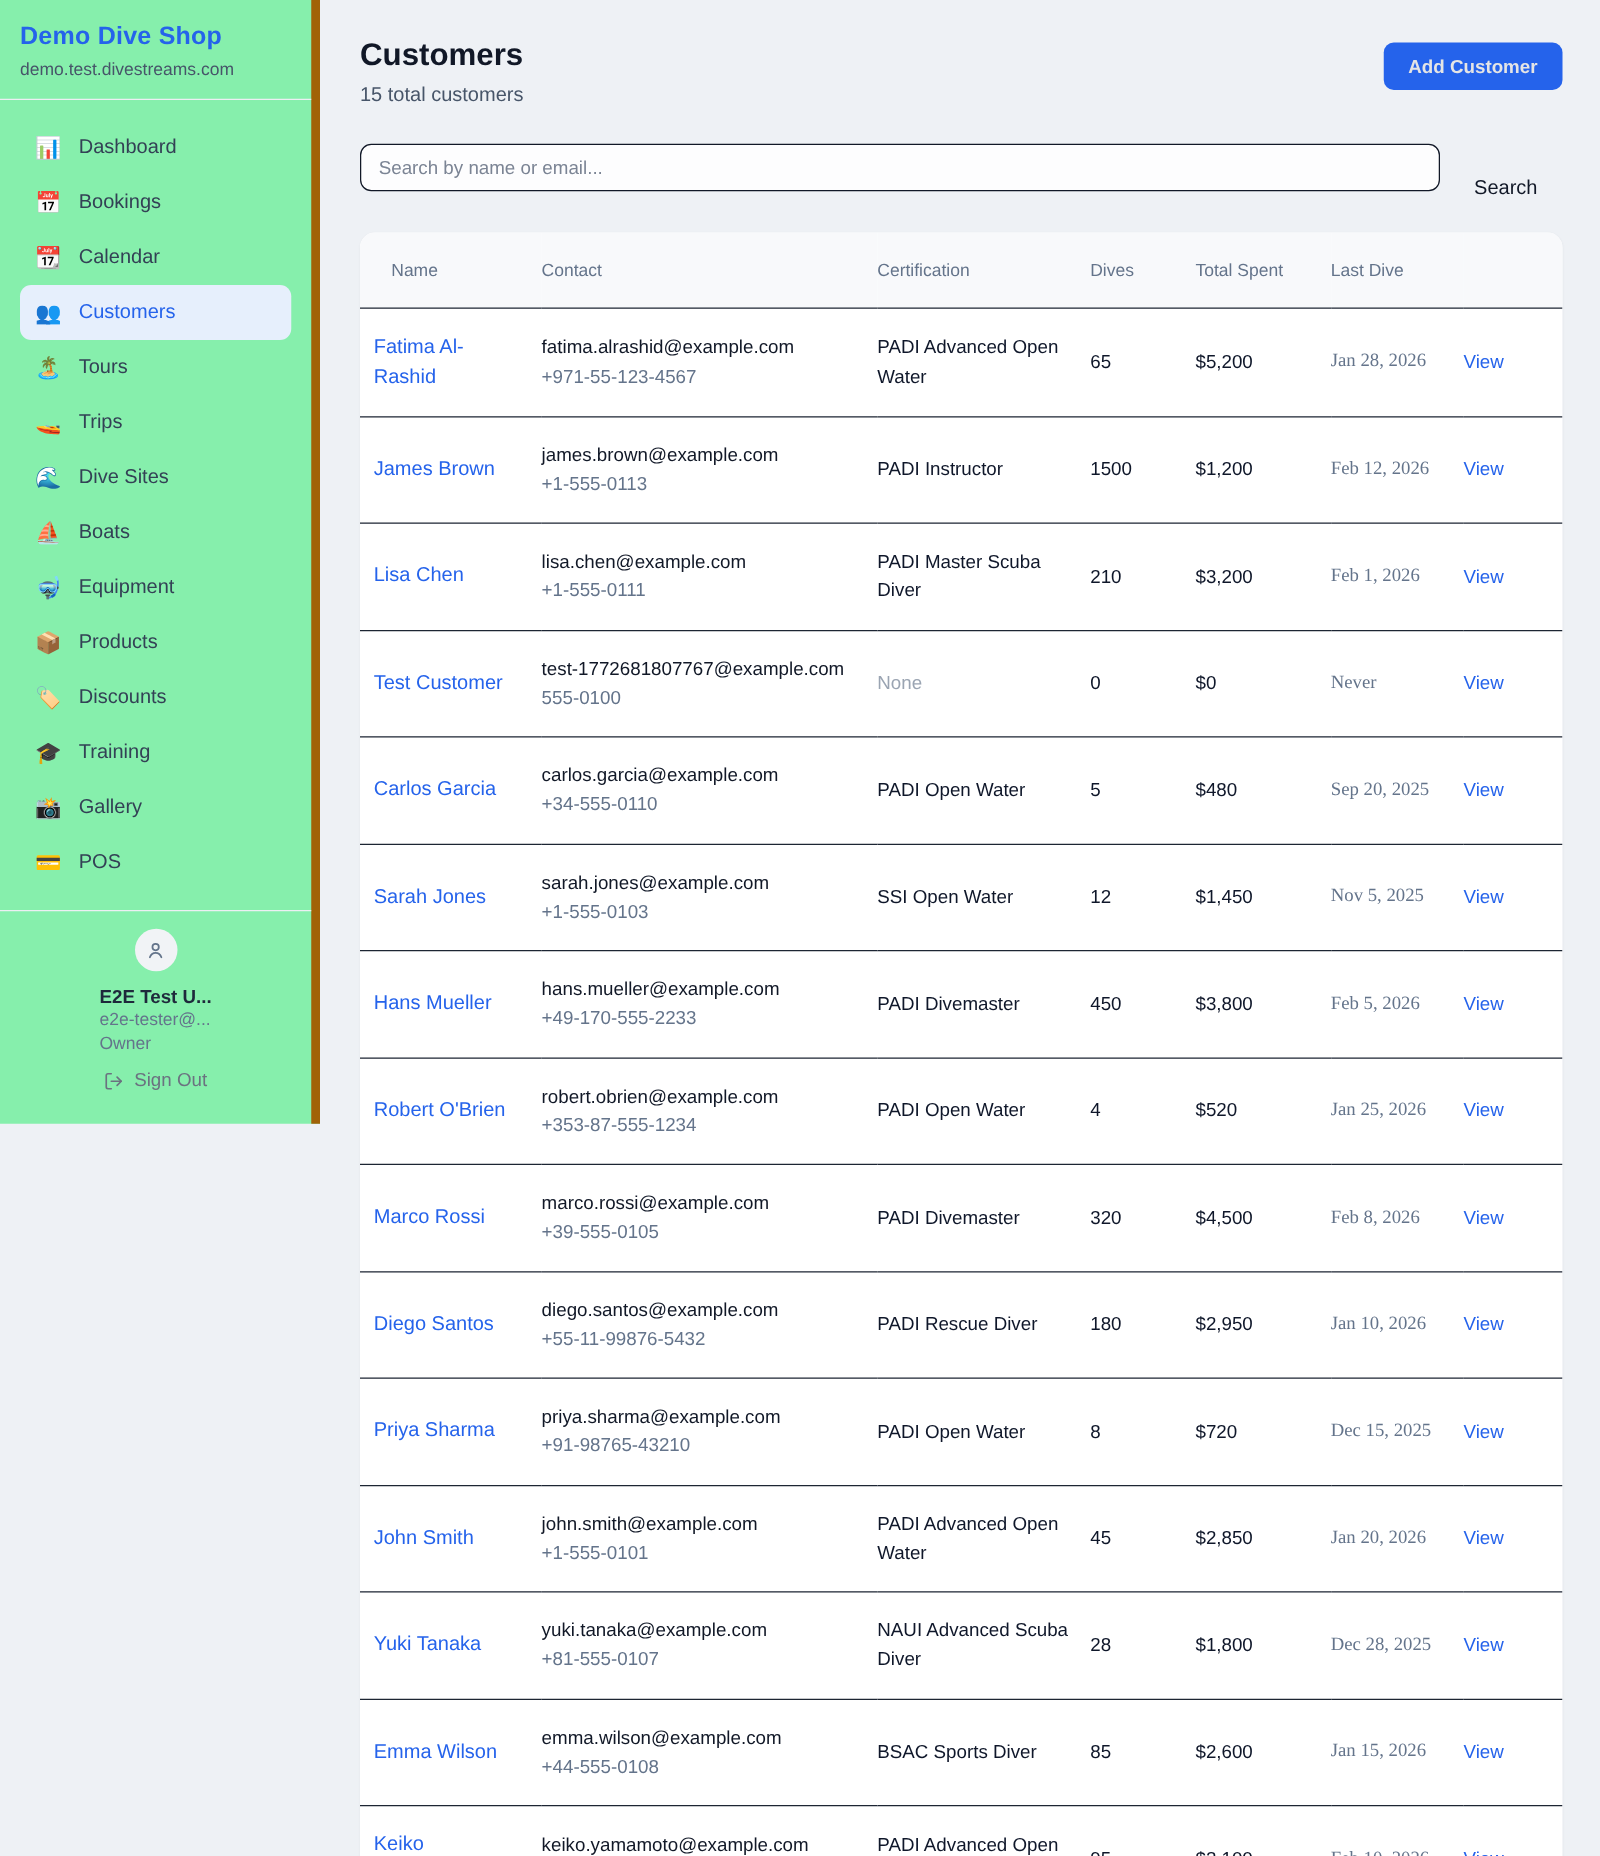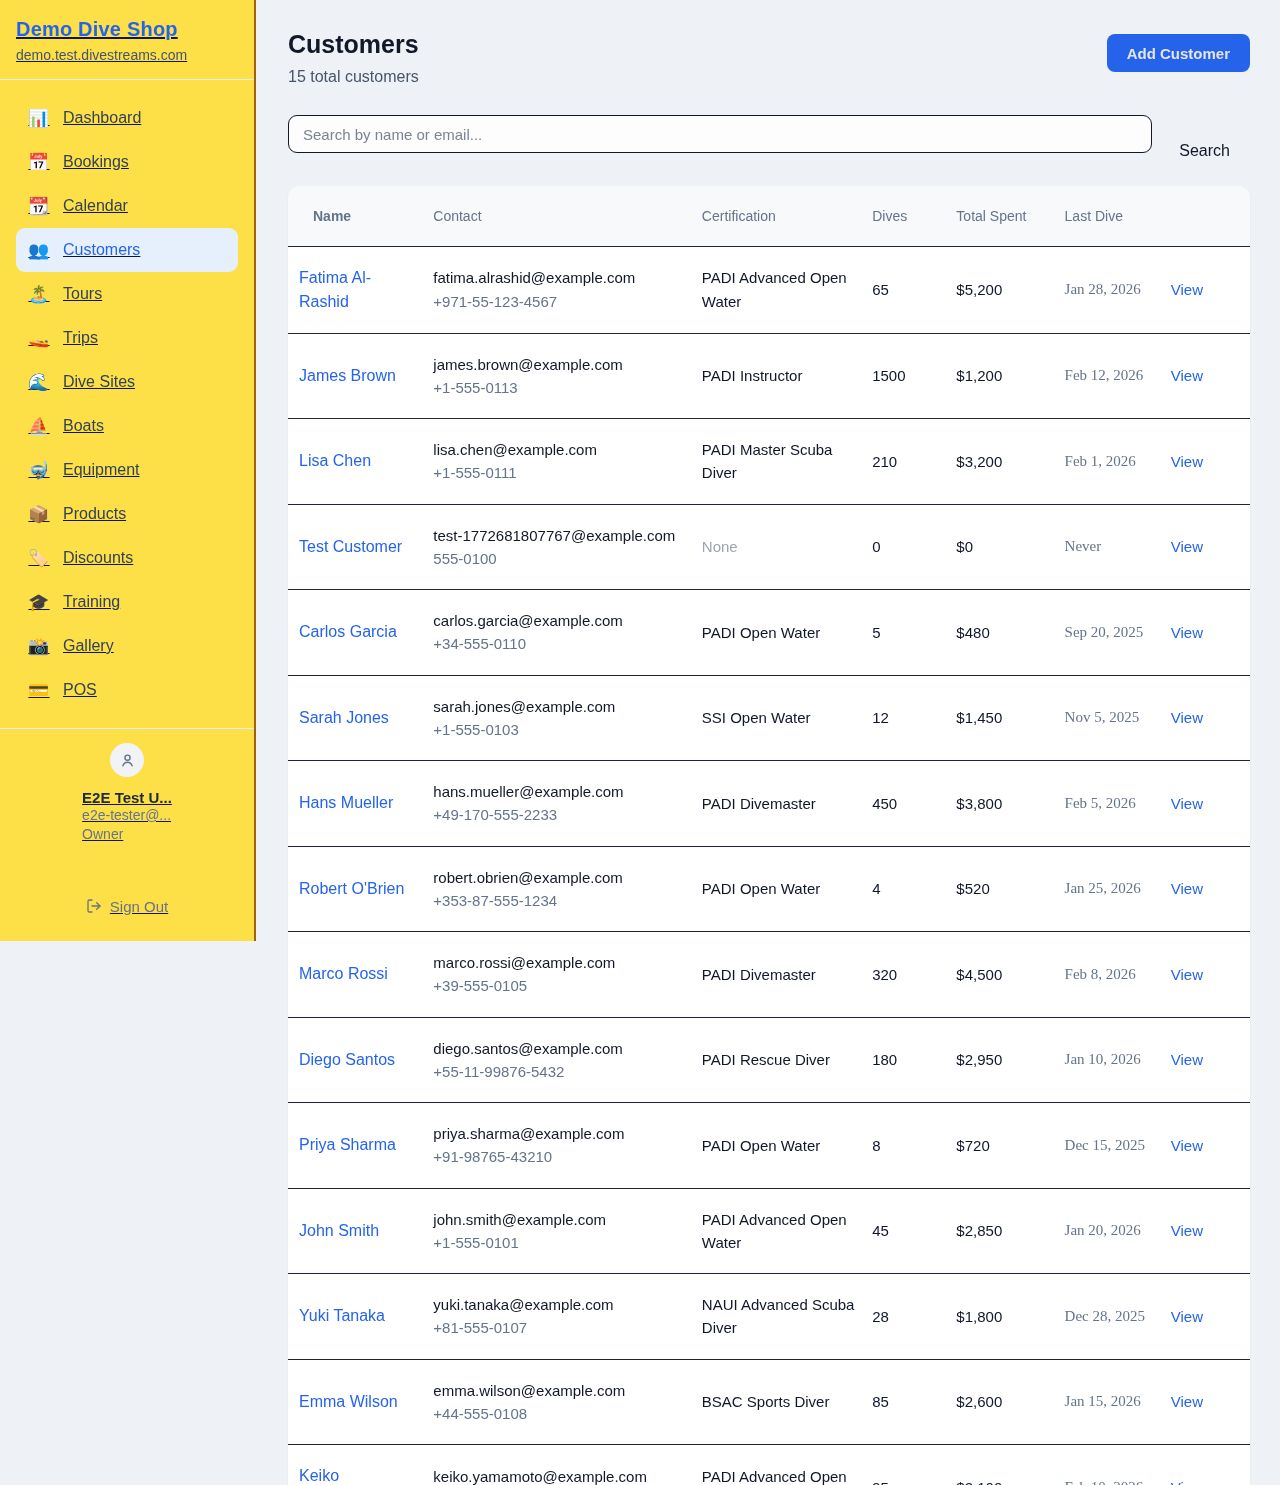--- a/index.html
+++ b/index.html
@@ -10,24 +10,23 @@
     color: #0f172a;
     min-height: 1485px;
     position: relative;
   }
 
   
   .sidebar {
     position: absolute;
     left: 0; top: 0;
     width: 256px;
-    background: #fde047;
-    border-right: 2px solid #a16207;
+    background: #86efac;
+    border-right: 7px solid #a16207;
     padding-bottom: 10px;
-    text-decoration: underline;
   }
   .brand { padding: 18px 16px 16px 16px; border-bottom: 1px solid #eceff3; }
   .brand-name { color: #2563eb; font-size: 20px; font-weight: 700; letter-spacing: .2px; }
   .brand-domain { color: #475569; font-size: 14px; margin-top: 6px; }
 
   .nav { padding: 16px 16px 14px 16px; }
   .nav-item {
     display: flex; align-items: center; gap: 13px;
     height: 44px; padding: 0 12px;
     border-radius: 9px;
@@ -47,24 +46,24 @@
     width: 34px; height: 34px; flex: none;
     border-radius: 50%;
     background: #f1f3f6;
     display: flex; align-items: center; justify-content: center;
     color: #64748b;
   }
   .user-meta { min-width: 0; flex: 1; }
   .user-name { font-weight: 700; font-size: 15px; color: #1e293b; white-space: nowrap; }
   .user-email, .user-role { font-size: 14px; color: #64748b; line-height: 1.35; white-space: nowrap; }
   .signout {
-    display: flex; align-items: flex-start; gap: 8px;
+    display: flex; align-items: flex-end; gap: 8px;
     color: #6b7280; font-size: 15px;
     background: none; border: none; cursor: pointer;
-    font-family: inherit; flex: none; padding: 0; margin-top: 42px;
+    font-family: inherit; flex: none; padding: 0;
   }
 
   
   .main { margin-left: 256px; padding: 30px 30px 38px 32px; }
 
   .page-header { display: flex; align-items: flex-start; justify-content: space-between; }
   .page-title { font-size: 25px; font-weight: 700; color: #111827; }
   .page-subtitle { font-size: 16px; color: #475569; margin-top: 9px; }
   .btn-primary {
     background: #2563eb; color: #e5e5e5;
@@ -113,21 +112,21 @@
 
   thead th {
     background: #f8f9fb;
     text-align: left;
     font-weight: 400;
     font-size: 14px; color: #64748b;
     padding: 12px 16px 12px 0;
     height: 60px; vertical-align: middle;
     line-height: 1.45;
   }
-  thead th:first-child { padding-left: 25px; font-weight: bold; }
+  thead th:first-child { padding-left: 25px; }
   tbody tr { border-top: 1px solid #1c2533; }
   tbody td {
     padding: 19px 16px 19px 0;
     vertical-align: middle;
     font-size: 15px; color: #0f172a;
     line-height: 1.55;
   }
   tbody td:first-child { padding-left: 11px; margin-top: 40px; }
 
   .name-link { color: #2563eb; font-size: 16px; font-weight: 500; text-decoration: none; cursor: pointer; display: inline-block; line-height: 1.5; }

